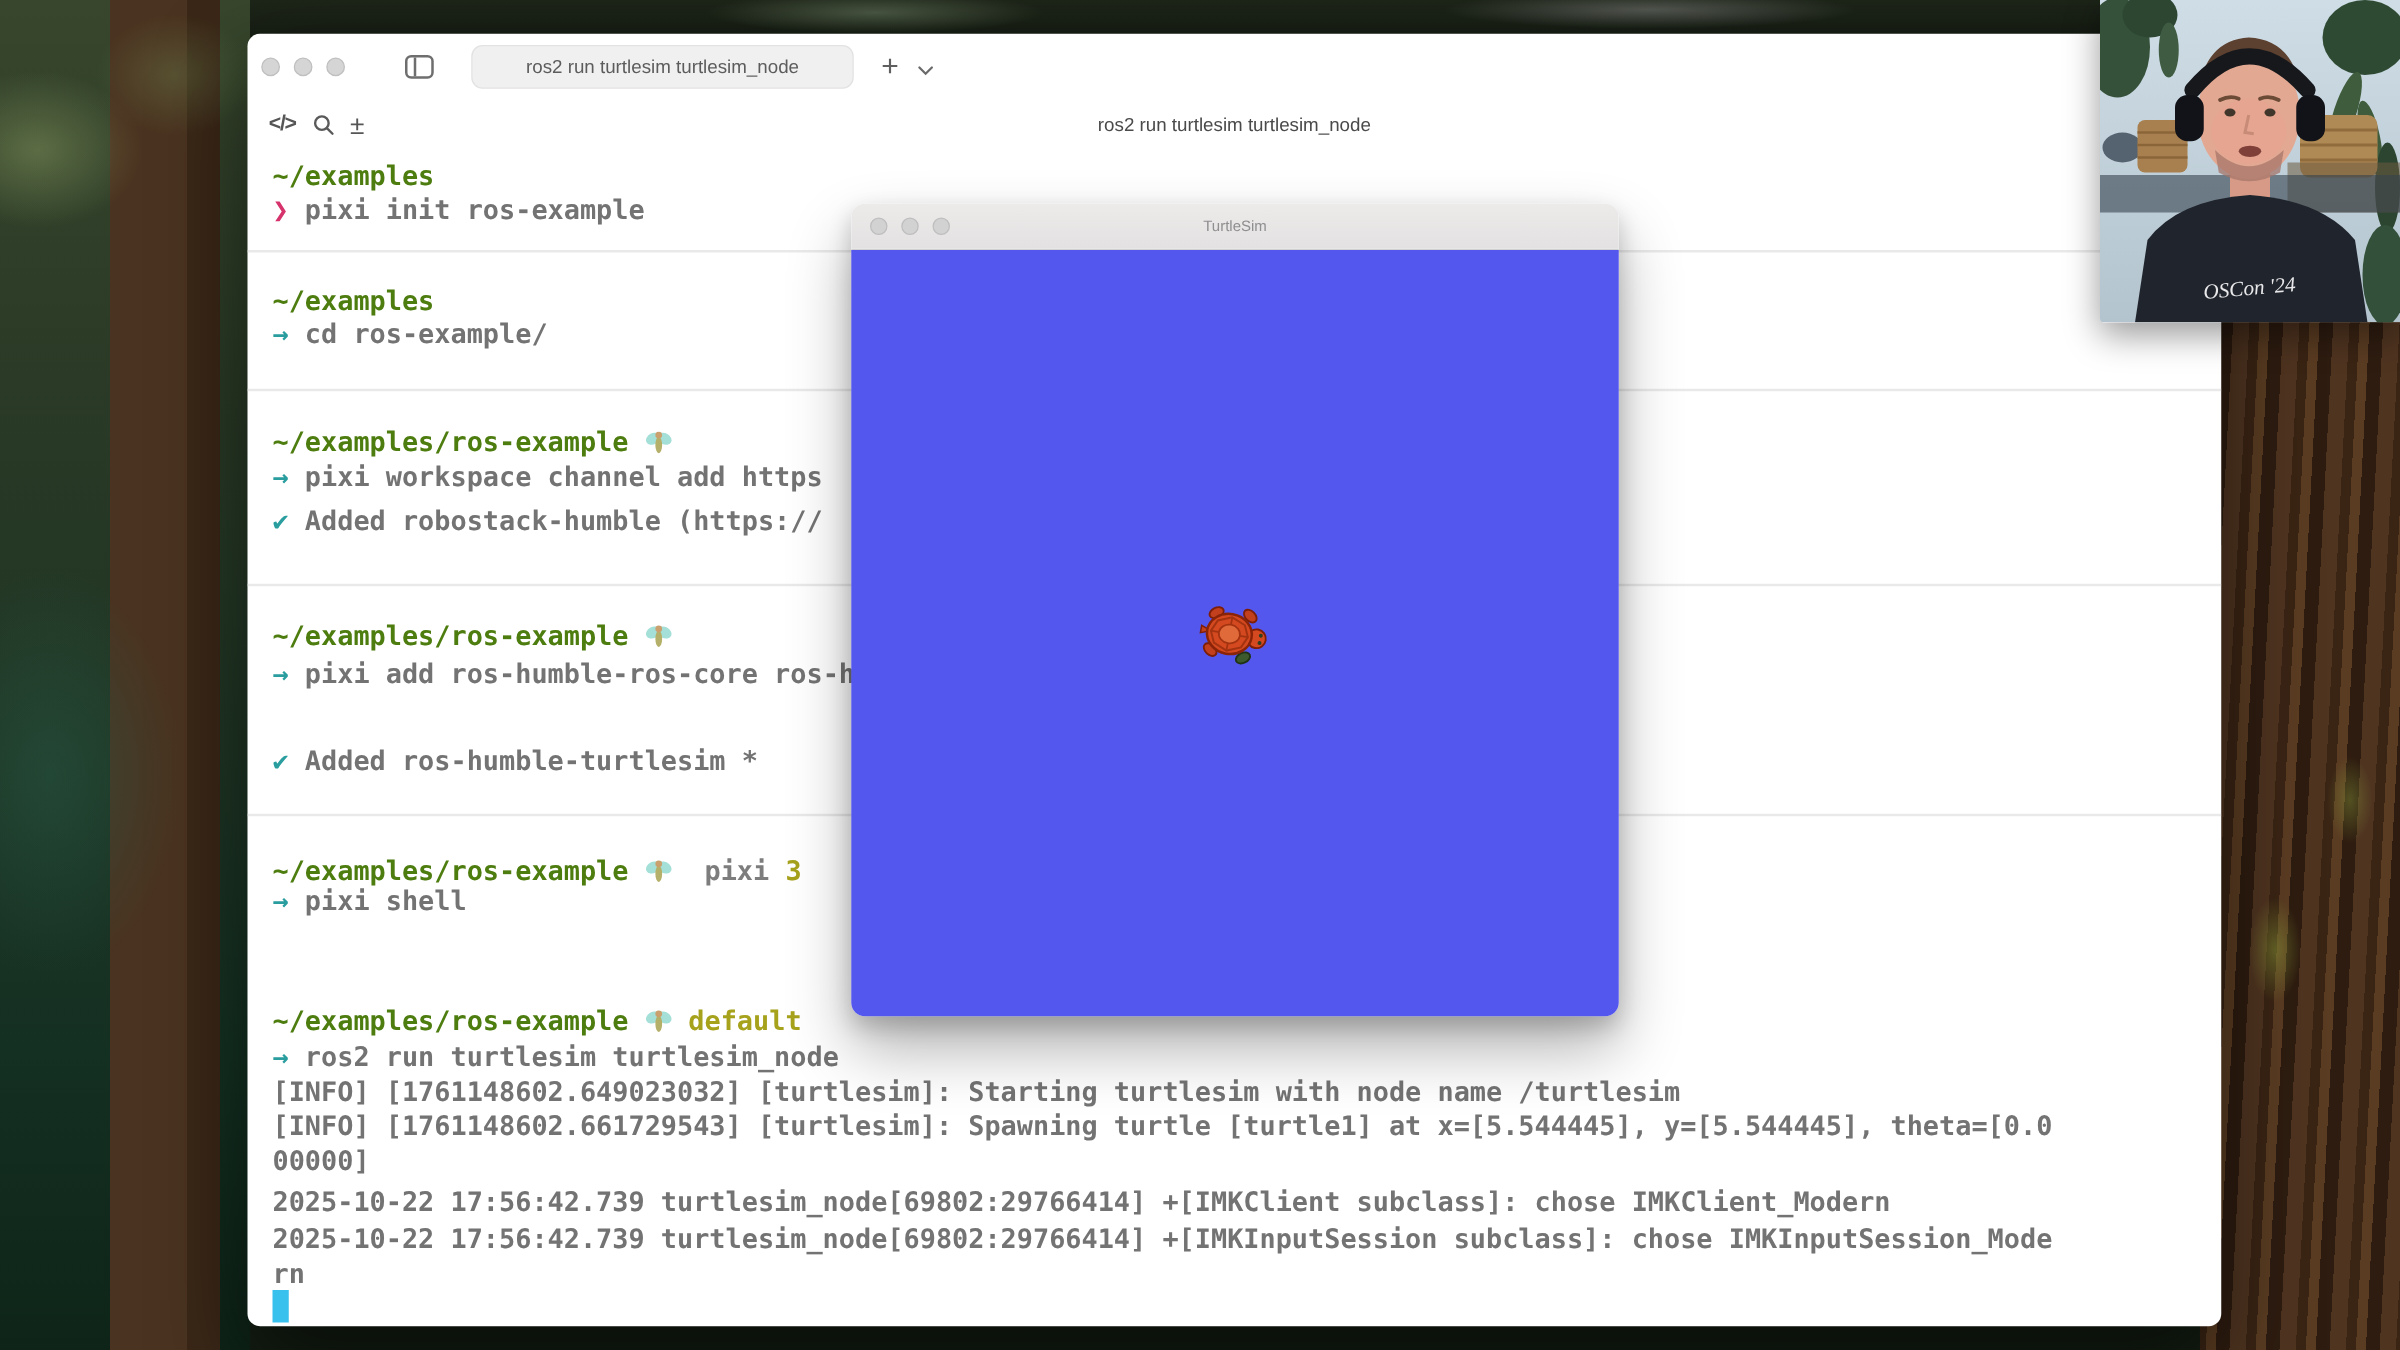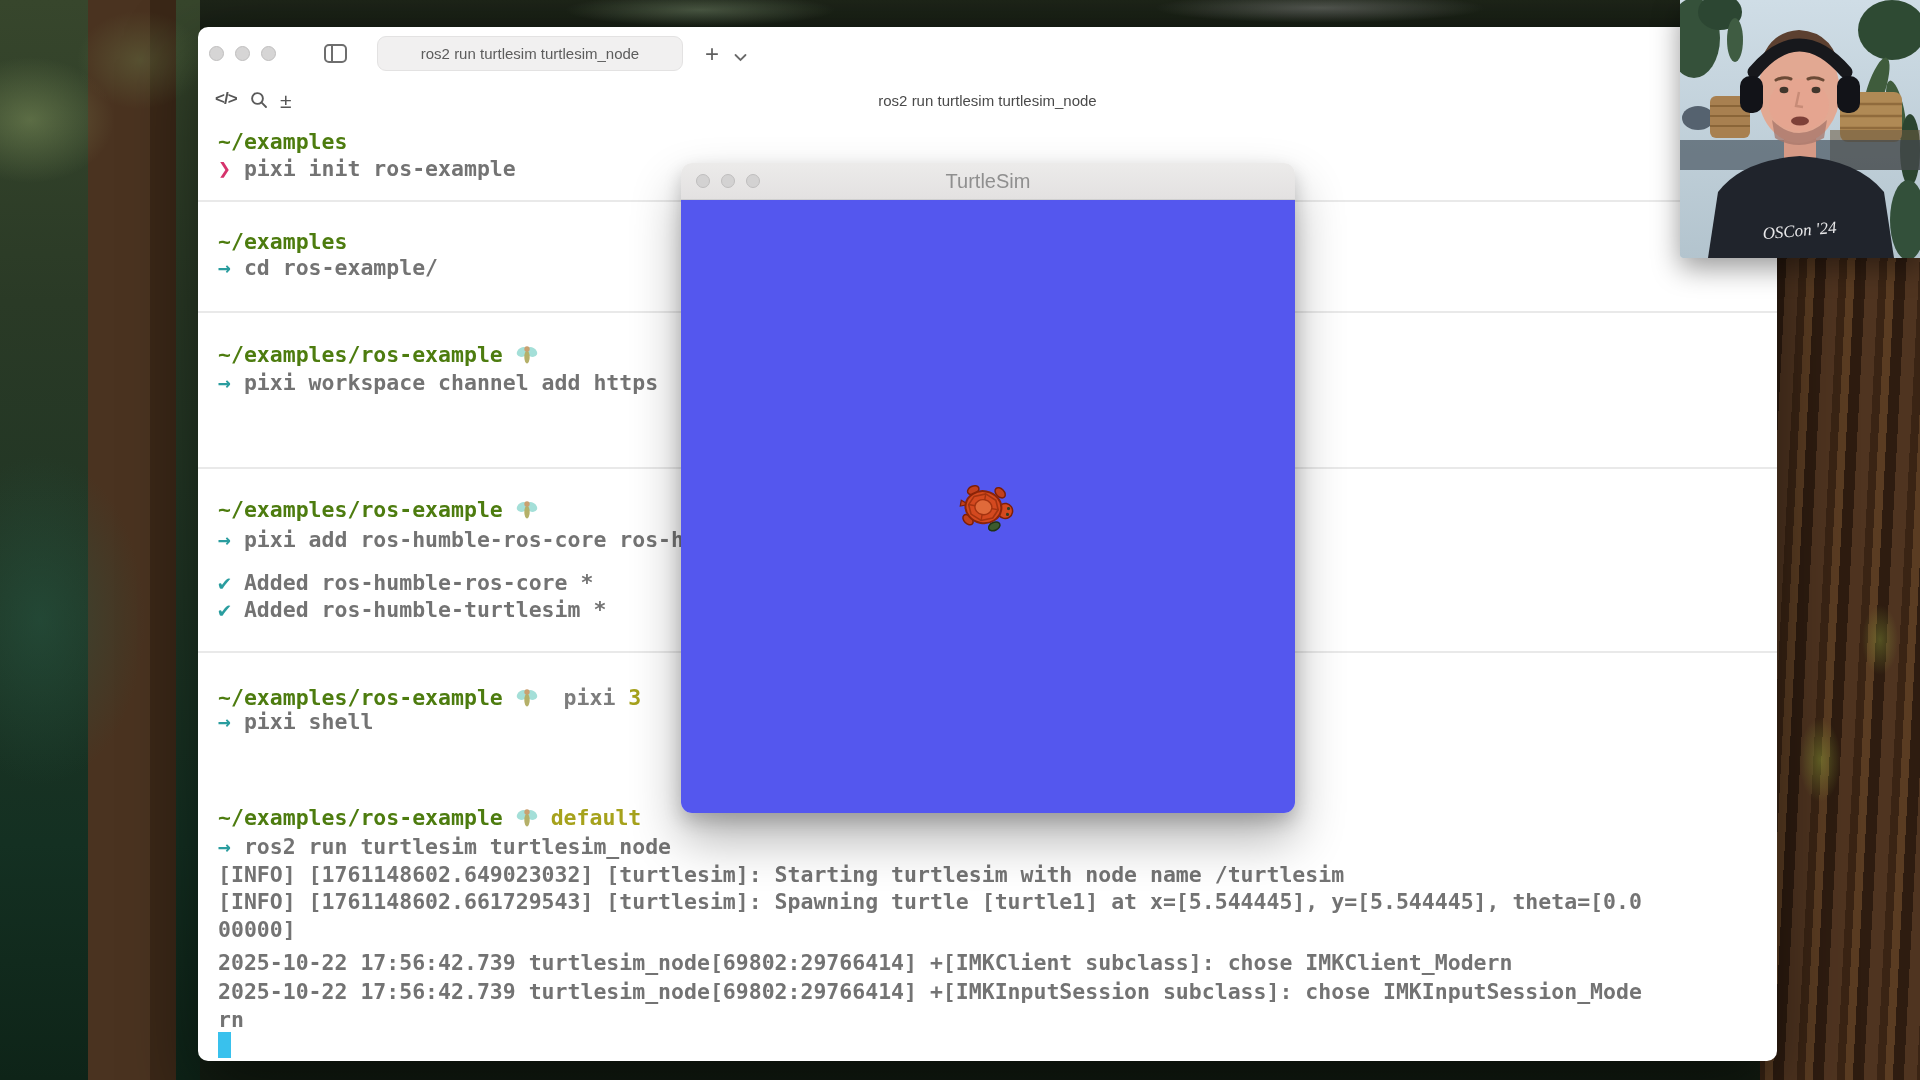--- a/index.html
+++ b/index.html
@@ -68,21 +68,21 @@
   
   .turtlesim{position:absolute;left:681px;top:163px;width:614px;height:650px;border-radius:11px;
       box-shadow:0 26px 50px rgba(0,0,0,.30), 0 8px 18px rgba(0,0,0,.18);}
   .ts-titlebar{position:absolute;left:0;top:0;width:100%;height:37px;
       background:linear-gradient(#ecebea,#e3e1e1);border-bottom:1px solid #cfcfcf;
       border-radius:11px 11px 0 0;box-sizing:border-box;}
   .ts-tl{position:absolute;top:11px;width:14px;height:14px;border-radius:50%;
       background:#d3d2d2;border:1px solid #bfbebe;box-sizing:border-box;}
   .ts-tl.t1{left:15px}.ts-tl.t2{left:40px}.ts-tl.t3{left:65px}
   .ts-title{position:absolute;left:0;top:0;width:100%;height:37px;line-height:37px;text-align:center;
-      font-size:20px;color:#8f8f8f;}
+      font-size:12px;color:#8f8f8f;}
   .ts-canvas{position:absolute;left:0;top:37px;width:100%;height:613px;background:#5457ee;
       border-radius:0 0 11px 11px;}
   .turtle{position:absolute;left:275px;top:280px;transform:rotate(10deg);}
 
   
   .webcam{position:absolute;left:1680px;top:0;width:240px;height:258px;border-radius:0 0 0 3px;
       overflow:hidden;box-shadow:0 10px 28px rgba(0,0,0,.4);}
 </style>
 </head>
 <body>
@@ -102,29 +102,29 @@
         <div class="term-line" style="top: 201px;"><span class="seg-path">~/examples</span></div>
         <div class="term-line" style="top: 227px;"><span class="seg-arrow">→ </span><span class="seg-cmd">cd ros-example/</span></div>
         <div class="block-divider" style="top: 284px;"></div>
         <div class="term-line" style="top: 314px;"><span class="seg-path">~/examples/ros-example </span><span class="seg-emoji"><svg width="22" height="24" viewBox="0 0 22 24" style="vertical-align:-5px">
               <ellipse cx="6.5" cy="9" rx="6" ry="4.5" fill="#9adbd4" opacity="0.9" transform="rotate(-28 6.5 9)"></ellipse>
               <ellipse cx="15.5" cy="9" rx="6" ry="4.5" fill="#9adbd4" opacity="0.9" transform="rotate(28 15.5 9)"></ellipse>
               <ellipse cx="11" cy="14" rx="2.7" ry="6.5" fill="#b5b069"></ellipse>
               <circle cx="11" cy="6" r="2.7" fill="#caa06f"></circle>
             </svg></span></div>
         <div class="term-line" style="top: 342px;"><span class="seg-arrow">→ </span><span class="seg-cmd">pixi workspace channel add https</span></div>
+        <div class="term-line" style="top: 377px;"><span class="seg-check">✔ </span><span class="seg-out">Added robostack-humble (https://</span></div>
         <div class="block-divider" style="top: 440px;"></div>
         <div class="term-line" style="top: 469px;"><span class="seg-path">~/examples/ros-example </span><span class="seg-emoji"><svg width="22" height="24" viewBox="0 0 22 24" style="vertical-align:-5px">
               <ellipse cx="6.5" cy="9" rx="6" ry="4.5" fill="#9adbd4" opacity="0.9" transform="rotate(-28 6.5 9)"></ellipse>
               <ellipse cx="15.5" cy="9" rx="6" ry="4.5" fill="#9adbd4" opacity="0.9" transform="rotate(28 15.5 9)"></ellipse>
               <ellipse cx="11" cy="14" rx="2.7" ry="6.5" fill="#b5b069"></ellipse>
               <circle cx="11" cy="6" r="2.7" fill="#caa06f"></circle>
             </svg></span></div>
         <div class="term-line" style="top: 499px;"><span class="seg-arrow">→ </span><span class="seg-cmd">pixi add ros-humble-ros-core ros-h</span></div>
-        <div class="term-line" style="top: 542px;"><span class="seg-check">✔ </span><span class="seg-out">Added ros-humble-ros-core *</span></div>
         <div class="term-line" style="top: 569px;"><span class="seg-check">✔ </span><span class="seg-out">Added ros-humble-turtlesim *</span></div>
         <div class="block-divider" style="top: 624px;"></div>
         <div class="term-line" style="top: 657px;"><span class="seg-path">~/examples/ros-example </span><span class="seg-emoji"><svg width="22" height="24" viewBox="0 0 22 24" style="vertical-align:-5px">
               <ellipse cx="6.5" cy="9" rx="6" ry="4.5" fill="#9adbd4" opacity="0.9" transform="rotate(-28 6.5 9)"></ellipse>
               <ellipse cx="15.5" cy="9" rx="6" ry="4.5" fill="#9adbd4" opacity="0.9" transform="rotate(28 15.5 9)"></ellipse>
               <ellipse cx="11" cy="14" rx="2.7" ry="6.5" fill="#b5b069"></ellipse>
               <circle cx="11" cy="6" r="2.7" fill="#caa06f"></circle>
             </svg></span><span class="seg-meta">  pixi </span><span class="seg-olive">3</span></div>
         <div class="term-line" style="top: 681px;"><span class="seg-arrow">→ </span><span class="seg-cmd">pixi shell</span></div>
         <div class="term-line" style="top: 777px;"><span class="seg-path">~/examples/ros-example </span><span class="seg-emoji"><svg width="22" height="24" viewBox="0 0 22 24" style="vertical-align:-5px">

